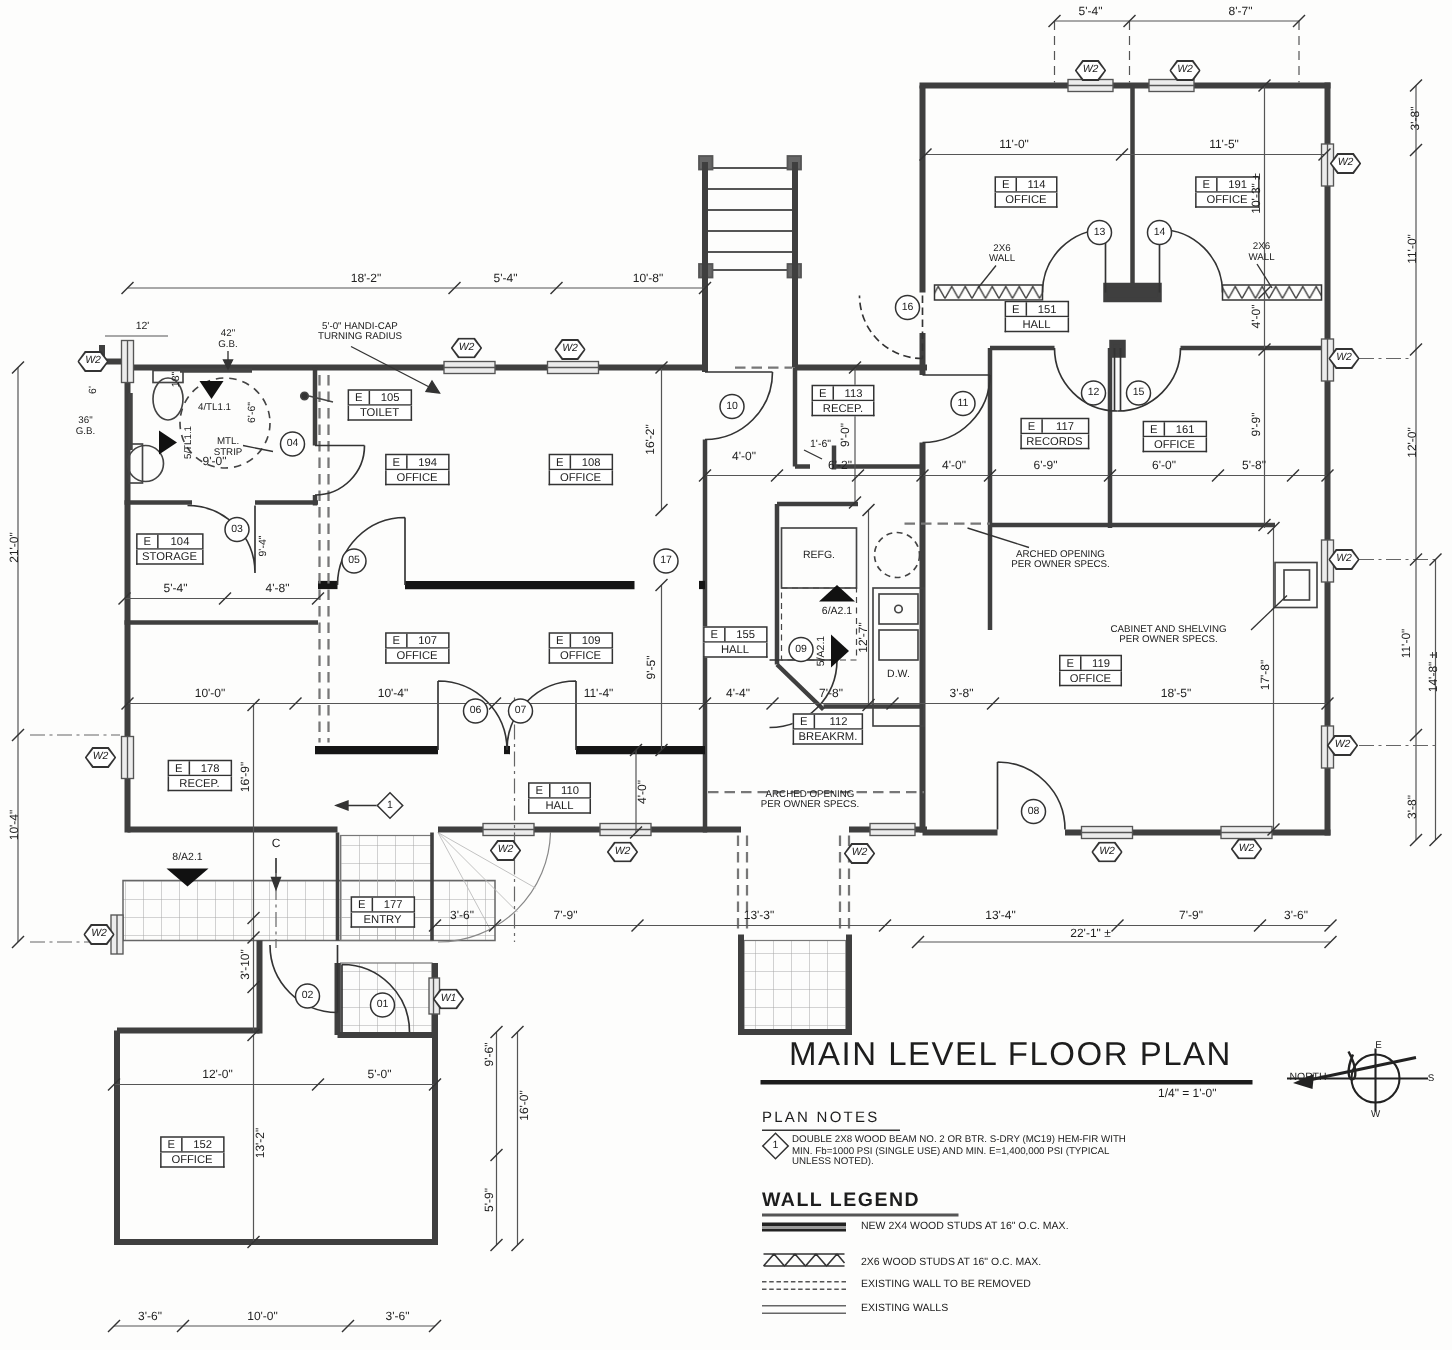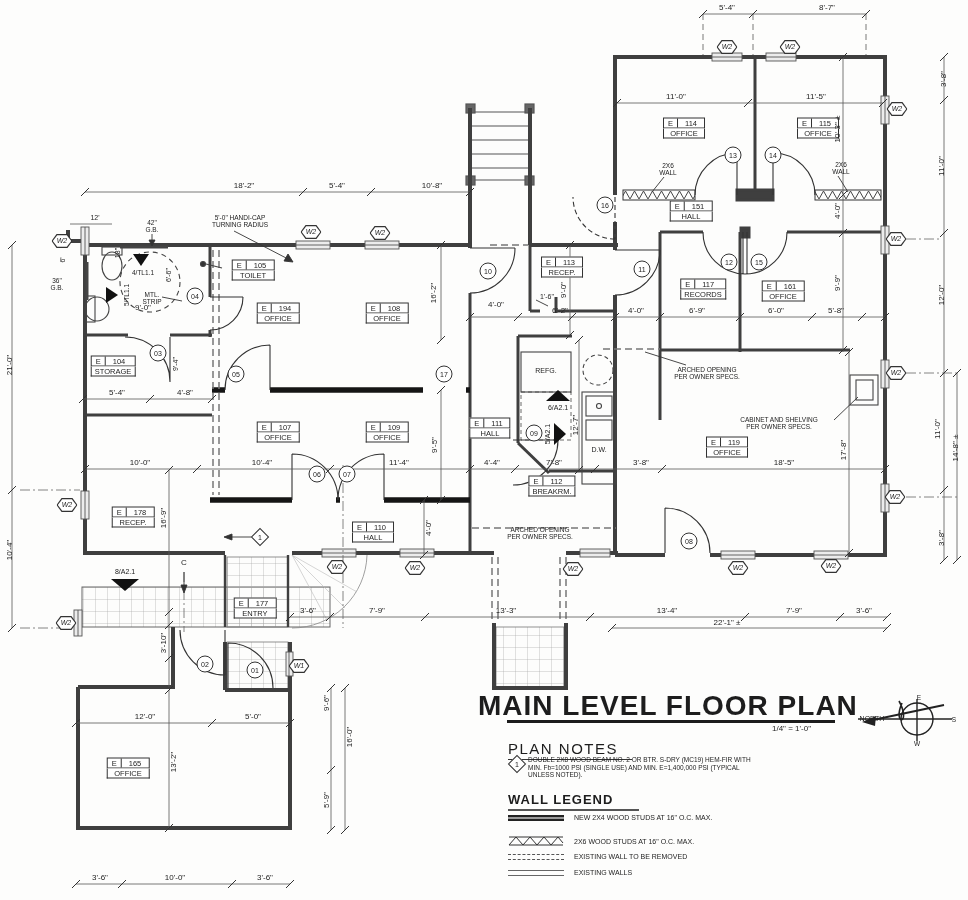--- a/index.html
+++ b/index.html
@@ -19,26 +19,26 @@
         clip-path:polygon(24% 0,76% 0,100% 50%,76% 100%,24% 100%,0 50%)}
   .wtag .h2{position:absolute;inset:1.3px;background:#fff;
         clip-path:polygon(24% 0,76% 0,100% 50%,76% 100%,24% 100%,0 50%)}
   .wtag .h3{position:absolute;inset:0;font-size:7px;line-height:14px;text-align:center;font-style:italic}
   .ntag{position:absolute;width:11px;height:11px;border:1px solid #333;background:#fff;
         transform:translate(-50%,-50%) rotate(45deg)}
   .ntag span{position:absolute;inset:0;transform:rotate(-45deg);font-size:7px;line-height:11px;text-align:center}
   .rl{position:absolute;transform:translate(-50%,-50%);font-size:7.5px;line-height:9px}
   .rl .a{display:flex;border:1px solid #333;background:#fff}
   .rl .a .rc{padding:0 4px;border-right:1px solid #333}
-  .rl .a .rn{padding:0 7px;flex:1;}
+  .rl .a .rn{padding:0 7px;flex:1;text-align:center}
   .rl .b{border:1px solid #333;border-top:0;background:#fff;text-align:center;padding:0 3px}
-  .title{position:absolute;left:478px;top:690px;font-size:28px;font-weight:bold;letter-spacing:1px;white-space:nowrap}
+  .title{position:absolute;left:526px;top:690px;font-size:22px;font-weight:normal;letter-spacing:1px;white-space:nowrap}
   .title-rule{position:absolute;left:507px;top:720px;width:328px;height:3px;background:#1c1c1c}
   .scale{position:absolute;left:772px;top:724px;font-size:8px}
-  .nh{position:absolute;left:508px;top:740px;font-size:15px;letter-spacing:1.5px;
+  .nh{position:absolute;left:508px;top:740px;font-size:10px;letter-spacing:1.5px;
       border-bottom:1.5px solid #333;padding-bottom:2px;padding-right:14px}
   .note-text{position:absolute;left:528px;top:756px;font-size:6.5px;line-height:7.5px;white-space:pre-line}
   .lh{position:absolute;left:508px;top:792px;font-size:13px;font-weight:bold;letter-spacing:1px;
       border-bottom:2.5px solid #555;padding-bottom:2px;padding-right:26px}
   .lrow{position:absolute;left:508px;display:flex;align-items:center;gap:10px}
   .lsym{width:56px;flex:0 0 56px}
   .llab{font-size:7px;white-space:nowrap}
   .sym-solid{height:6px;background:linear-gradient(#222 0 2px,#9a9a9a 2px 4px,#222 4px 6px)}
   .sym-dash{height:4px;border-top:1.6px dashed #555;border-bottom:1.6px dashed #555}
   .sym-dbl{height:4px;border-top:1.2px solid #666;border-bottom:1.2px solid #666}
@@ -394,21 +394,21 @@
   <div class="llab">EXISTING WALL TO BE REMOVED</div>
 </div>
 <div class="lrow" style="top:869px">
   <div class="lsym sym-dbl"></div>
   <div class="llab">EXISTING WALLS</div>
 </div>
 
 <div class="rl" style="left:128px;top:768px">
       <div class="a">
         <span class="rc">E</span>
-        <span class="rn">165</span>
+        <span class="rn">152</span>
       </div>
       <div class="b">OFFICE</div>
     </div>
 <div class="rl" style="left:255px;top:608px">
       <div class="a">
         <span class="rc">E</span>
         <span class="rn">177</span>
       </div>
       <div class="b">ENTRY</div>
     </div>
@@ -464,21 +464,21 @@
 <div class="rl" style="left:373px;top:532px">
       <div class="a">
         <span class="rc">E</span>
         <span class="rn">110</span>
       </div>
       <div class="b">HALL</div>
     </div>
 <div class="rl" style="left:490px;top:428px">
       <div class="a">
         <span class="rc">E</span>
-        <span class="rn">111</span>
+        <span class="rn">155</span>
       </div>
       <div class="b">HALL</div>
     </div>
 <div class="rl" style="left:552px;top:486px">
       <div class="a">
         <span class="rc">E</span>
         <span class="rn">112</span>
       </div>
       <div class="b">BREAKRM.</div>
     </div>
@@ -492,21 +492,21 @@
 <div class="rl" style="left:684px;top:128px">
       <div class="a">
         <span class="rc">E</span>
         <span class="rn">114</span>
       </div>
       <div class="b">OFFICE</div>
     </div>
 <div class="rl" style="left:818px;top:128px">
       <div class="a">
         <span class="rc">E</span>
-        <span class="rn">115</span>
+        <span class="rn">191</span>
       </div>
       <div class="b">OFFICE</div>
     </div>
 <div class="rl" style="left:691px;top:211px">
       <div class="a">
         <span class="rc">E</span>
         <span class="rn">151</span>
       </div>
       <div class="b">HALL</div>
     </div>

